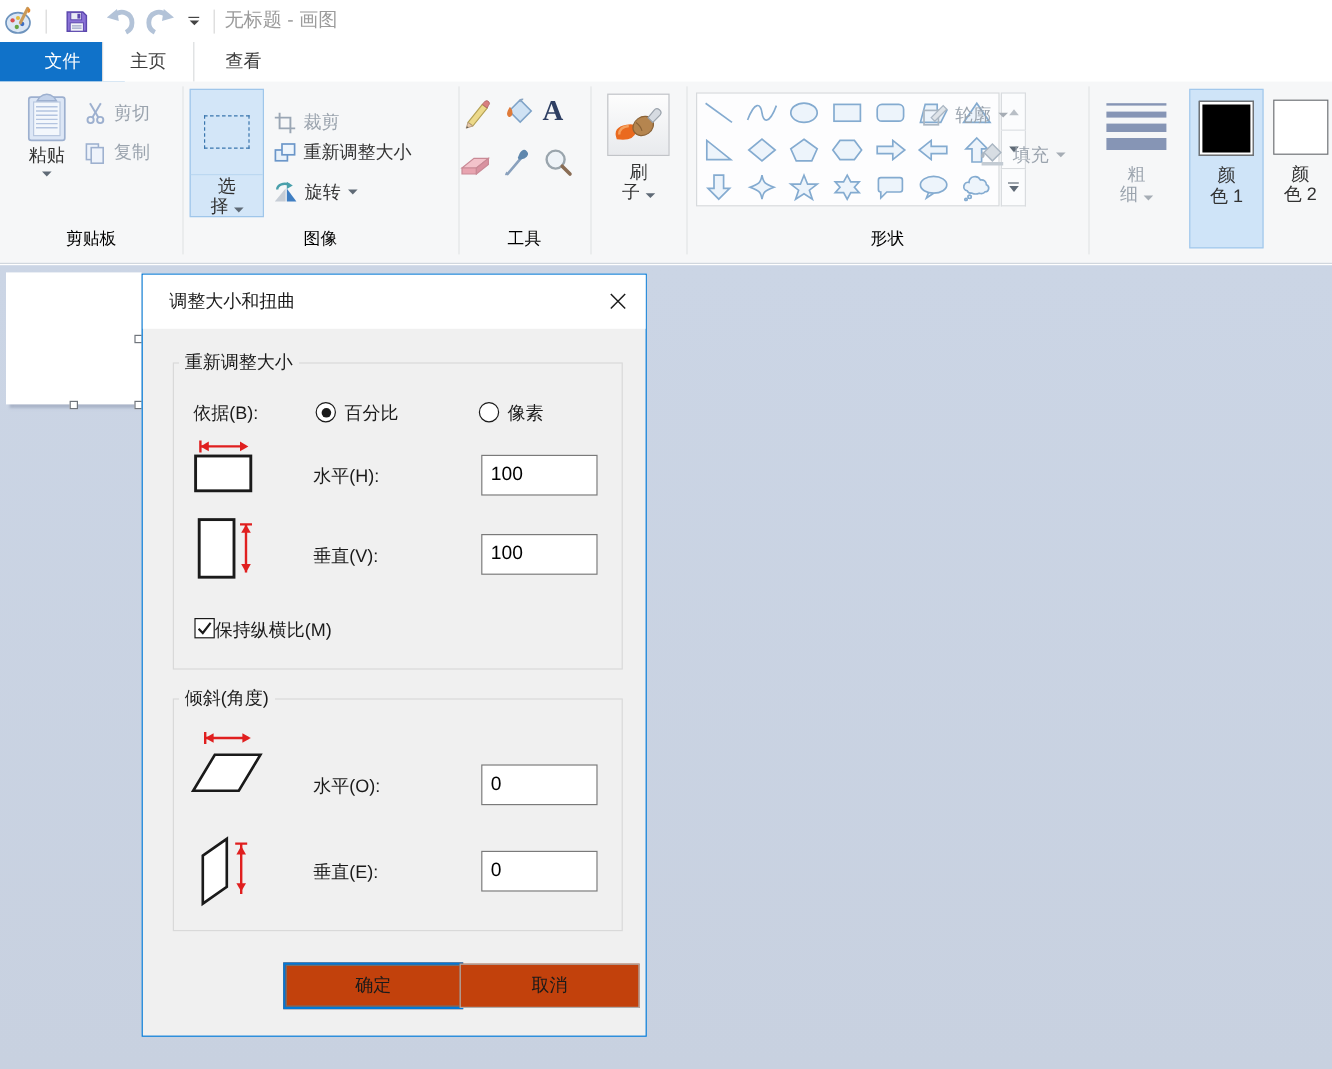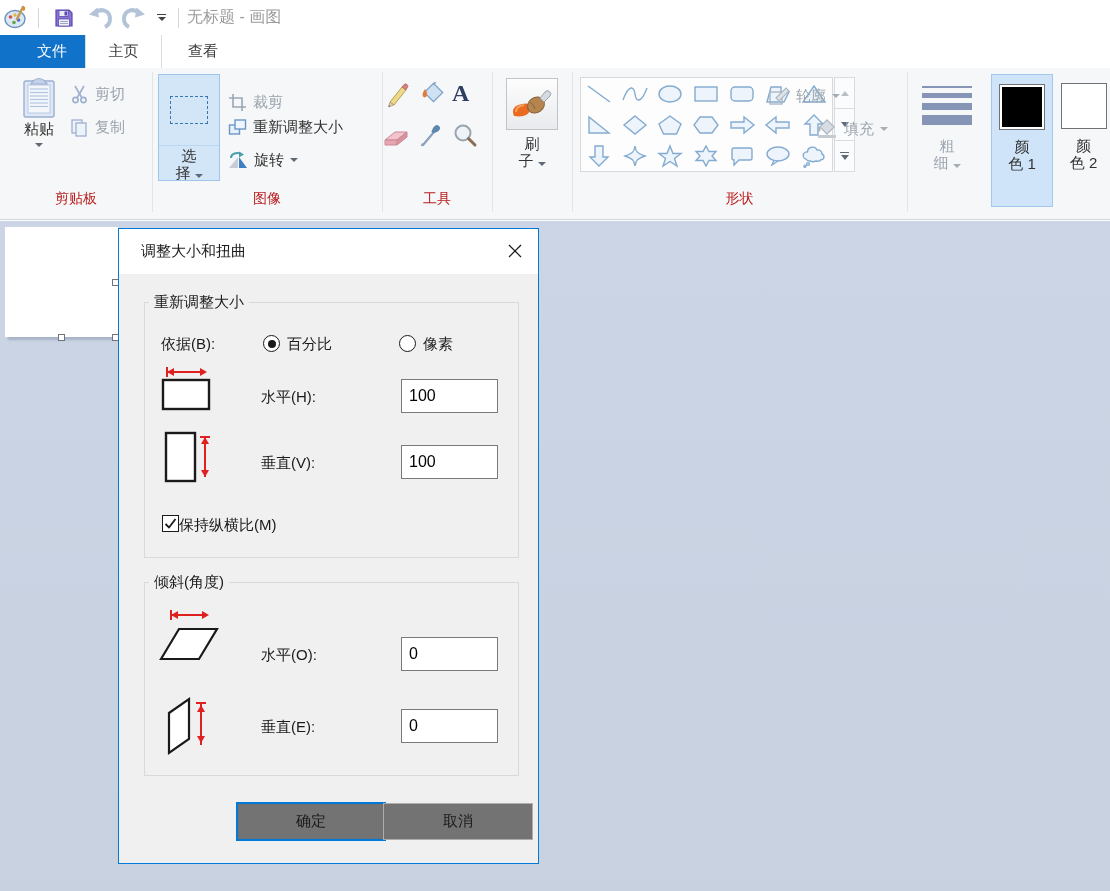--- a/index.html
+++ b/index.html
@@ -17,21 +17,21 @@
   
   #tabrow { left:0; top:35px; width:1110px; height:33px; background:#fff; }
   .tab { height:33px; display:flex; align-items:center; justify-content:center; font-size:15px; }
   #tab-file { left:0; width:104px; background:#1072c9; color:#fff; }
   #tab-home { left:85px; width:77px; background:#fff; color:#3c3c3c; border-left:1px solid #dadcde; border-right:1px solid #dadcde; }
   #tab-view { left:164px; width:78px; color:#3c3c3c; }
 
   
   #ribbon { left:0; top:68px; width:1110px; height:152px; background:#f6f7f8; border-bottom:1px solid #d1d7de; }
   .vsep { position:absolute; top:4px; width:1px; height:140px; background:#e2e4e7; }
-  .glabel { position:absolute; top:122px; text-align:center; font-size:14px; color:#b91c1c;font-family:Liberation Mono, monospace; }
+  .glabel { position:absolute; top:122px; text-align:center; font-size:14px; color:#000000;font-family:Liberation Mono, monospace; }
   .dis { color:#9ba4ae; }
   .en  { color:#323232; }
   .car { display:inline-block; width:0; height:0; border-left:4px solid transparent; border-right:4px solid transparent; border-top:4px solid currentColor; }
   .rowbtn { position:absolute; display:flex; align-items:center; gap:6px; height:24px; font-size:15px; }
 
   .bigbtn { position:absolute; display:flex; flex-direction:column; align-items:center; }
   #select-btn { left:158px; top:6px; width:62px; height:107px; background:#d3e6f8; border:1px solid #9fc6ea; }
   #select-btn .half1 { height:71px; width:100%; display:flex; align-items:center; justify-content:center; border-bottom:1px solid #bcd8f1; }
   #select-btn .half2 { flex:1; width:100%; text-align:center; line-height:17px; font-size:15px; color:#323232; padding-top:1px; }
   .dashed-rect { width:38px; height:28px; border:1px dashed #3a76ad; background:transparent; }
@@ -66,21 +66,21 @@
   fieldset.grp { position:absolute; border:1px solid #d9d9d9; background:transparent; }
   fieldset.grp legend { font-size:15px; color:#1a1a1a; margin-left:4px; padding:0 5px; }
   #grp-resize { left:25px; top:64px; width:375px; height:265px; }
   #grp-skew   { left:25px; top:344px; width:375px; height:203px; }
   .dlg-label { position:absolute; font-size:15px; color:#1a1a1a; }
   .dlg-input { position:absolute; width:97px; height:34px; border:1px solid #7a7a7a; background:#fff; font-family:inherit; font-size:16px; color:#000; padding-left:7px; }
   .radio { position:absolute; width:17px; height:17px; border:1px solid #1a1a1a; border-radius:50%; background:#fff; }
   .radio.sel::after { content:""; position:absolute; left:3.5px; top:3.5px; width:8px; height:8px; background:#1a1a1a; border-radius:50%; }
   #aspect-checkbox { position:absolute; left:43px; top:286px; width:17px; height:17px; border:1px solid #1a1a1a; background:#fff; display:flex; align-items:center; justify-content:center; }
   .iconbox { position:absolute; }
-  .btn { position:absolute; height:37px; width:150px; background:#737373; font-size:15px; color:#1a1a1a; display:flex; align-items:center; justify-content:center; font-family:inherit; }
+  .btn { position:absolute; height:37px; width:150px; background:#c2410c; font-size:15px; color:#1a1a1a; display:flex; align-items:center; justify-content:center; font-family:inherit; }
   #ok-btn { left:117px; top:573px; border:2px solid #0079d8; box-shadow:inset 0 0 0 1px #707070; height:39px; }
   #cancel-btn { left:264px; top:574px; border:1px solid #adadad; }
 </style>
 </head>
 <body>
 
 <div class="abs flex" id="titlebar" style="gap:8px; padding-left:3px;">
   <span style="display:flex;">
     <svg width="27" height="27" viewBox="0 0 27 27">
       <ellipse cx="12" cy="15" rx="10" ry="8.5" fill="#dbe7f5" stroke="#6d93bd" stroke-width="1.4"></ellipse>

